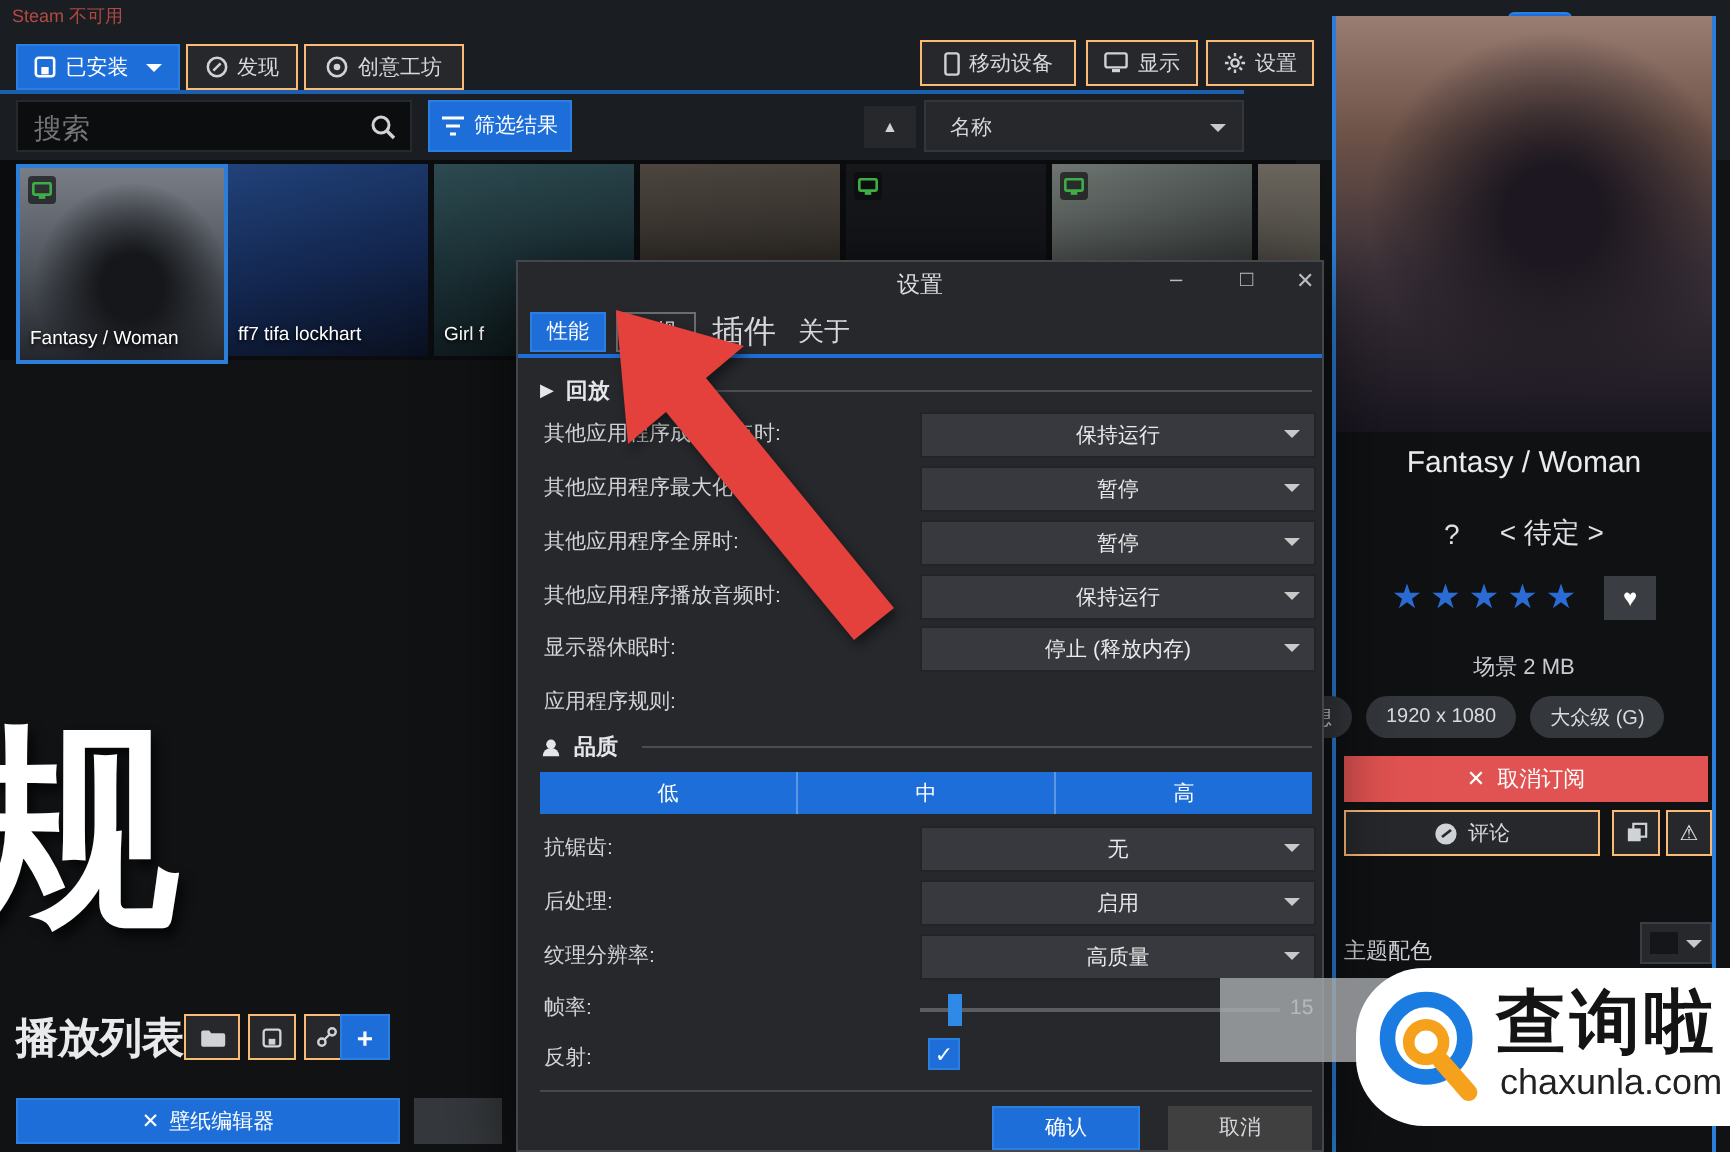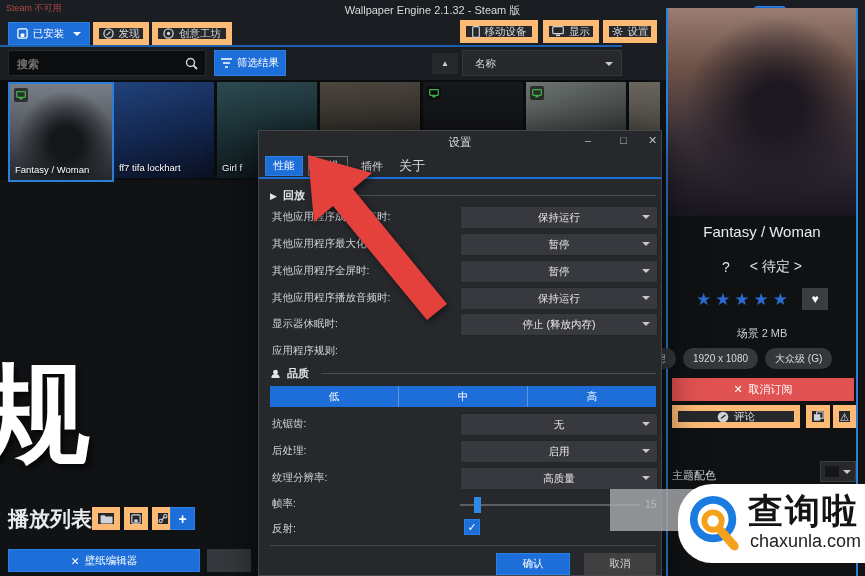--- a/index.html
+++ b/index.html
@@ -1,20 +1,20 @@
 <!DOCTYPE html>
 <html><head>
 <meta charset="utf-8">
 <style>
   html,body{margin:0;padding:0;background:#0d0f11;}
   body{font-family:"Liberation Sans","DejaVu Sans",sans-serif;}
   #root{position:relative;width:865px;height:576px;overflow:hidden;background:#101214;}
   .a{position:absolute;box-sizing:border-box;}
   .hdrband{background:#1a1d21;}
-  .btn-dark{background:#26282c;border:6px solid #fdba74;color:#d6d8db;font-size:10.5px;
+  .btn-dark{background:#26282c;border:1px solid #fdba74;color:#d6d8db;font-size:10.5px;
             display:flex;align-items:center;justify-content:center;gap:5px;cursor:default;}
   .btn-blue{background:#1d6ed8;color:#fff;font-size:10.5px;display:flex;align-items:center;
             justify-content:center;gap:5px;border:1px solid #2b7fe0;}
   .dd{background:#37393f;border:1px solid #222428;color:#e9e9e9;font-size:10.5px;
       display:flex;align-items:center;justify-content:center;position:absolute;height:21px;}
   .dd .caret{position:absolute;right:7px;top:8px;width:0;height:0;
              border:4px solid transparent;border-top-color:#c9c9c9;}
   .caret-w{display:inline-block;width:0;height:0;border:4px solid transparent;border-top-color:#fff;margin-left:4px;position:relative;top:2px;}
   .rowlab{color:#d2d4d7;font-size:10.5px;white-space:nowrap;}
   .thumb{position:absolute;top:82px;height:96px;overflow:hidden;}
@@ -32,21 +32,20 @@
   svg{display:block;}
 </style>
 </head>
 <body>
 
 <div id="root">
 
   <div class="a hdrband" style="left:0;top:0;width:865px;height:80px"></div>
 
   <div class="a" style="left:6px;top:2px;color:#b04a44;font-size:9px">Steam 不可用</div>
-  <div class="a" style="left:0;top:3px;width:865px;text-align:center;color:#d8dadd;font-size:11px">Wallpaper Engine 2.1.32 - Steam 版</div>
   <div class="a btn-blue" style="left:754px;top:6px;width:32px;height:23px;border-radius:3px;font-size:13px;font-weight:bold">
       <span>»</span>
     </div>
   <div class="a winctl" style="left:795px;top:8px">–</div>
   <div class="a winctl" style="left:822px;top:8px">□</div>
   <div class="a winctl" style="left:850px;top:8px">✕</div>
 
   <div class="a btn-blue" style="left:8px;top:22px;width:82px;height:23px">
     <svg width="11" height="11" viewBox="0 0 12 12">
         <rect x="1" y="1" width="10" height="10" rx="1.5" fill="none" stroke="#fff" stroke-width="1.4"></rect>
@@ -88,21 +87,21 @@
     <svg width="11" height="11" viewBox="0 0 12 12">
         <circle cx="6" cy="6" r="2" fill="none" stroke="#cfd2d6" stroke-width="1.3"></circle>
         <g stroke="#cfd2d6" stroke-width="1.3">
           <path d="M6 0.5v2M6 9.5v2M0.5 6h2M9.5 6h2M2.2 2.2l1.4 1.4M8.4 8.4l1.4 1.4M9.8 2.2L8.4 3.6M3.6 8.4L2.2 9.8"></path>
         </g>
       </svg>
     <span>设置</span>
   </div>
 
   <div class="a" style="left:8px;top:50px;width:198px;height:26px;background:#0b0d0f;border:1px solid #26292c">
-    <input style="position: absolute; left: 6px; top: 3px; width: 160px; height: 18px; background: transparent; border: none; outline: none; color: rgb(201, 204, 208); font-size: 11px; font-weight: bold;" placeholder="搜索">
+    <input style="position: absolute; left: 6px; top: 3px; width: 160px; height: 18px; background: transparent; border: none; outline: none; color: rgb(201, 204, 208); font-size: 14px;" placeholder="搜索">
     <svg class="a" style="right:7px;top:6px" width="13" height="13" viewBox="0 0 13 13">
         <circle cx="5.5" cy="5.5" r="4" fill="none" stroke="#cfd2d6" stroke-width="1.5"></circle>
         <path d="M8.5 8.5 L12 12" stroke="#cfd2d6" stroke-width="1.8"></path>
       </svg>
   </div>
   <div class="a btn-blue" style="left:214px;top:50px;width:72px;height:26px">
     <svg width="11" height="10" viewBox="0 0 11 10">
         <path d="M0 1h11M2 5h7M4 9h3" stroke="#fff" stroke-width="1.6"></path>
       </svg>
     <span>筛选结果</span>
@@ -250,21 +249,21 @@
   <div class="a winctl" style="left:585px;top:134px;z-index:11">–</div>
   <div class="a winctl" style="left:620px;top:134px;z-index:11">□</div>
   <div class="a winctl" style="left:648px;top:134px;z-index:11">✕</div>
 
   <div class="a btn-blue" style="left:265px;top:156px;width:38px;height:20px;font-size:10.5px;z-index:11">
       <span>性能</span>
     </div>
   <div class="a" style="left:308px;top:156px;width:40px;height:20px;border:1px solid #6a6d72;color:#d6d8db;font-size:10.5px;display:flex;align-items:center;justify-content:center;z-index:11">
       <span>常规</span>
     </div>
-  <div class="a" style="left:355px;top:156px;width:34px;height:20px;color:#d6d8db;font-size:11px;display:flex;align-items:center;justify-content:center;z-index:11">
+  <div class="a" style="left:355px;top:156px;width:34px;height:20px;color:#d6d8db;font-size:16px;display:flex;align-items:center;justify-content:center;z-index:11">
       <span>插件</span>
     </div>
   <div class="a" style="left:395px;top:156px;width:34px;height:20px;color:#d6d8db;font-size:13px;display:flex;align-items:center;justify-content:center;z-index:11">
       <span>关于</span>
     </div>
   <div class="a" style="left:259px;top:177px;width:402px;height:2px;background:#1d6ed8;z-index:11"></div>
 
   <div class="a sechdr" style="left:270px;top:188px;width:386px;z-index:11">
     <span style="font-size:9px">▶</span>
     <span>回放</span>

